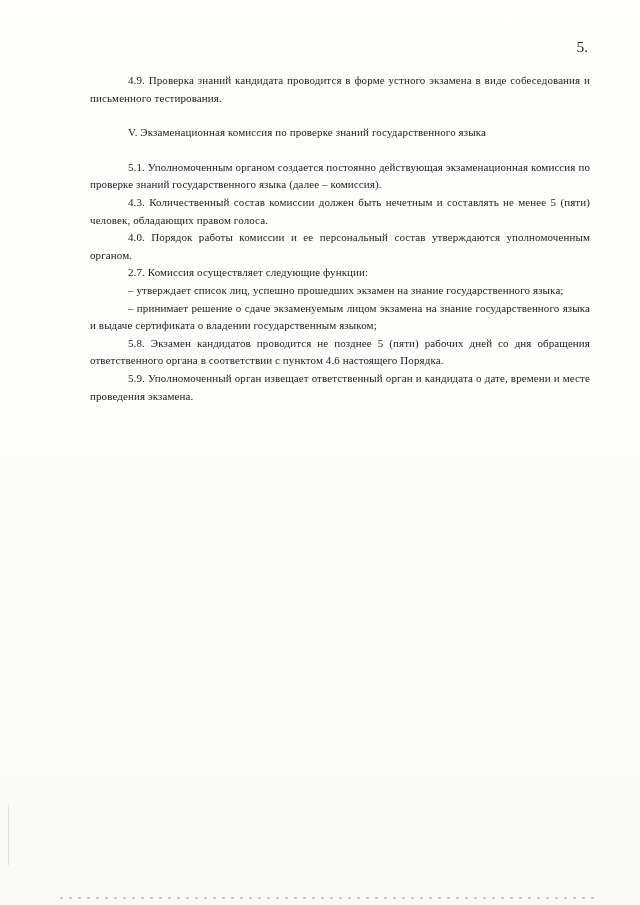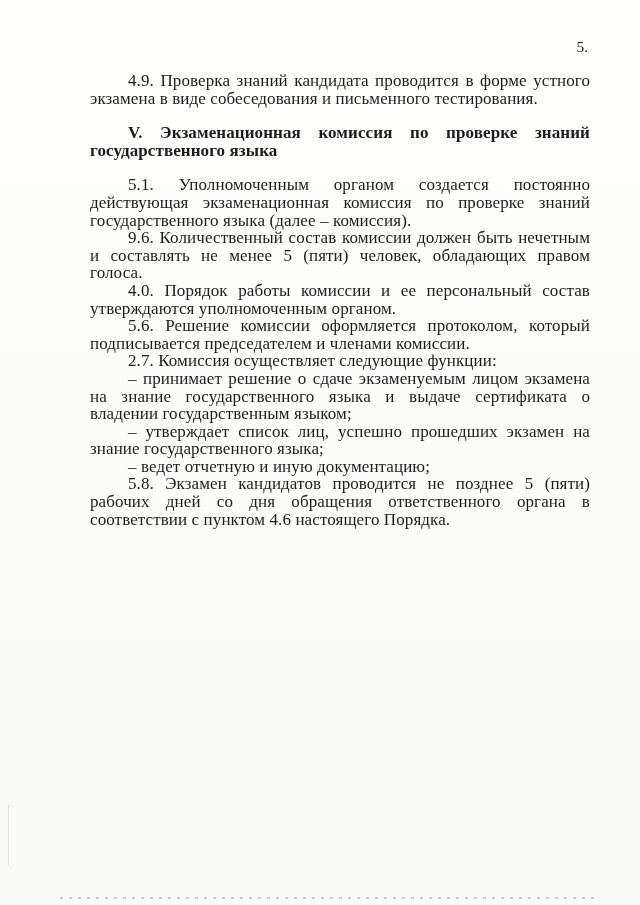--- a/index.html
+++ b/index.html
@@ -24,31 +24,31 @@
     position: absolute;
     top: 38px;
     right: 52px;
     font-size: 15.5px;
   }
   .content {
     position: absolute;
     top: 72px;
     left: 90px;
     width: 500px;
-    font-size: 17px;
+    font-size: 11px;
     line-height: 17.6px;
     text-align: justify;
     letter-spacing: 0.1px;
   }
   .content p {
     margin: 0;
     text-indent: 38px;
   }
   .section-heading {
-    font-weight: bold;
+    font-weight: normal;
     margin: 17px 0 17px 0 !important;
     text-indent: 38px;
     text-align: justify;
   }
   .scan-artifact-bottom {
     position: absolute;
     left: 60px;
     right: 40px;
     bottom: 6px;
     height: 2px;
@@ -74,40 +74,39 @@
 
   <div class="content">
 
     <p>4.9. Проверка знаний кандидата проводится в форме устного экзамена в виде собеседования и письменного тестирования.</p>
 
     <p class="section-heading">V. Экзаменационная комиссия по проверке знаний государственного языка</p>
 
     <p>5.1. Уполномоченным органом создается постоянно действующая экзаменационная комиссия по проверке знаний государственного языка (далее – комиссия).</p>
 
 
-    <p>9.6. Количественный состав комиссии должен быть нечетным и составлять не менее 5 (пяти) человек, обладающих правом голоса.</p>
+    <p>4.3. Количественный состав комиссии должен быть нечетным и составлять не менее 5 (пяти) человек, обладающих правом голоса.</p>
 
 
 
     <p>4.0. Порядок работы комиссии и ее персональный состав утверждаются уполномоченным органом.</p>
 
 
-    <p>5.6. Решение комиссии оформляется протоколом, который подписывается председателем и членами комиссии.</p>
 
     <p>2.7. Комиссия осуществляет следующие функции:</p>
 
+    <p>– утверждает список лиц, успешно прошедших экзамен на знание государственного языка;</p>
+
     <p>– принимает решение о сдаче экзаменуемым лицом экзамена на знание государственного языка и выдаче сертификата о владении государственным языком;</p>
 
-    <p>– утверждает список лиц, успешно прошедших экзамен на знание государственного языка;</p>
 
-
-    <p>– ведет отчетную и иную документацию;</p>
 
 
     <p>5.8. Экзамен кандидатов проводится не позднее 5 (пяти) рабочих дней со дня обращения ответственного органа в соответствии с пунктом 4.6 настоящего Порядка.</p>
 
+    <p>5.9. Уполномоченный орган извещает ответственный орган и кандидата о дате, времени и месте проведения экзамена.</p>
 
   </div>
 
   <div class="scan-artifact-bottom"></div>
   <div class="scan-artifact-left"></div>
 
 </div>
 
 </body></html>

